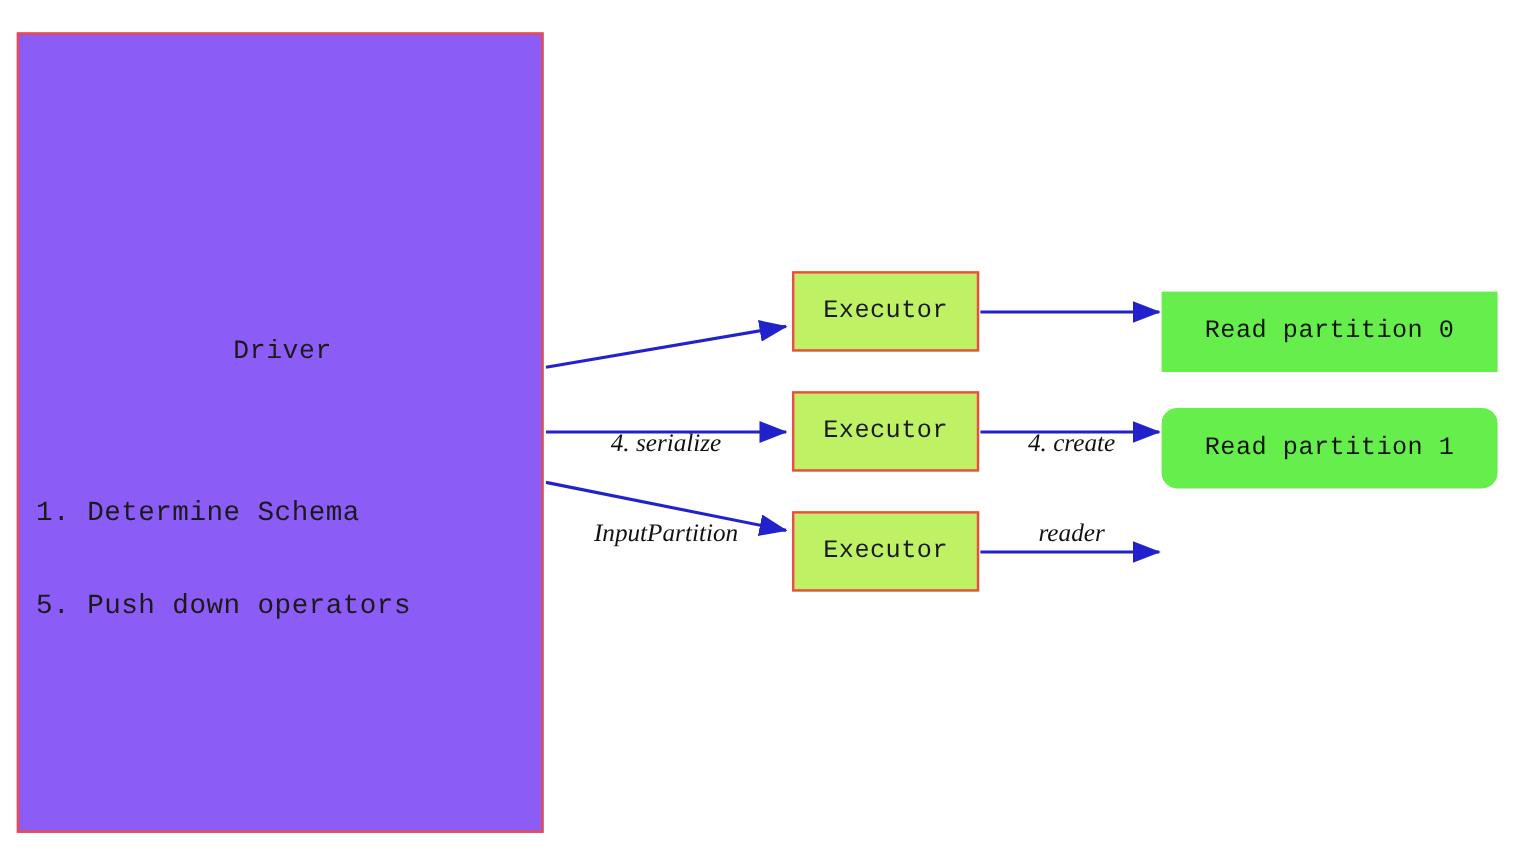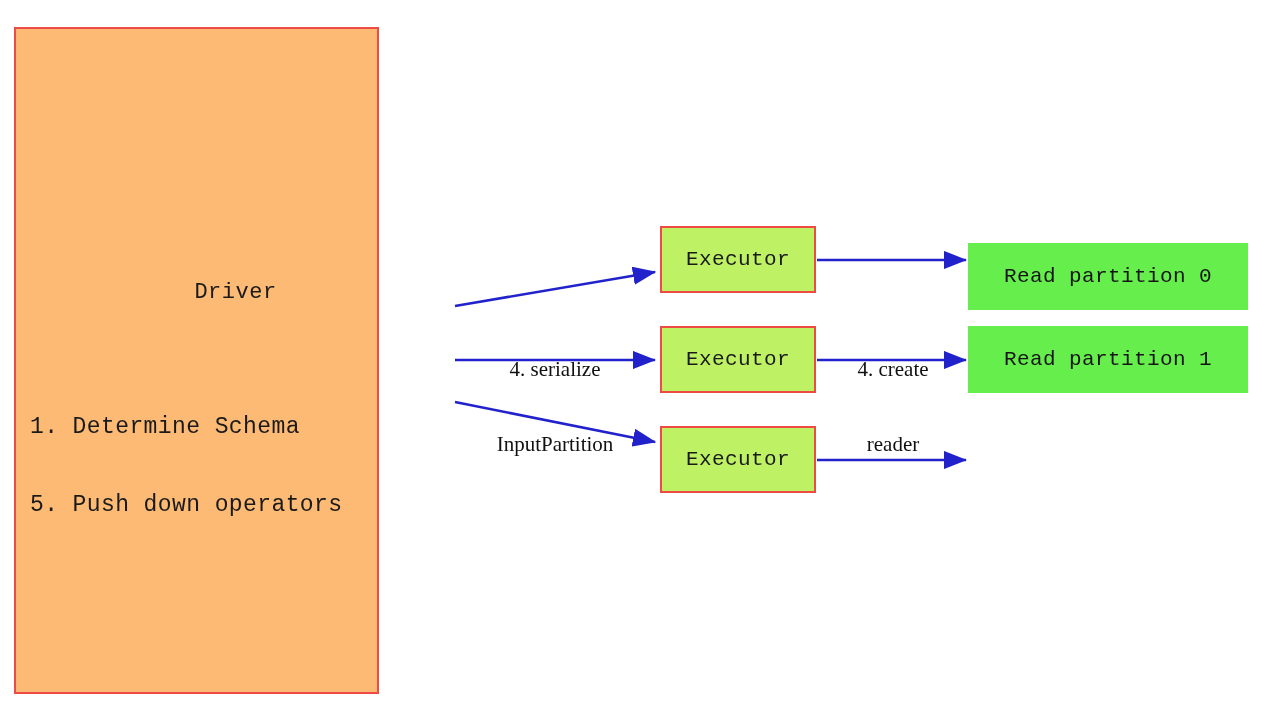--- a/index.html
+++ b/index.html
@@ -25,25 +25,25 @@
     width: 1270px;
     height: 710px;
     pointer-events: none;
   }
 
   
   .driver-box {
     position: absolute;
     left: 14px;
     top: 27px;
-    width: 365px;
+    width: 439px;
     height: 667px;
     box-sizing: border-box;
     border: 2px solid #ee4b44;
-    background: #fdba74;
+    background: #8b5cf6;
   }
   .driver-title {
     position: absolute;
     left: 0;
     top: 251px;
     width: 439px;
     text-align: center;
     font-family: "Liberation Mono", "DejaVu Sans Mono", monospace;
     font-size: 22px;
     line-height: 26px;
@@ -103,32 +103,33 @@
   }
   .partition-box .lbl {
     font-family: "Liberation Mono", "DejaVu Sans Mono", monospace;
     font-size: 21px;
     line-height: 24px;
     color: #141414;
     letter-spacing: 0.4px;
     white-space: pre;
   }
   .part-0 { top: 243px; }
-  .part-1 { top: 326px; }
+  .part-1 { top: 340px; border-radius: 13px; }
   .part-2 { top: 426px; }
 
   
   .arrow-label {
     position: absolute;
     font-family: "Liberation Serif", "DejaVu Serif", serif;
     font-size: 21px;
     line-height: 25px;
     color: #111111;
     text-align: center;
     white-space: pre;
+    font-style: italic;
   }
   .label-serialize {
     left: 455px;
     top: 307px;
     width: 200px;
   }
   .label-create {
     left: 822px;
     top: 307px;
     width: 142px;

